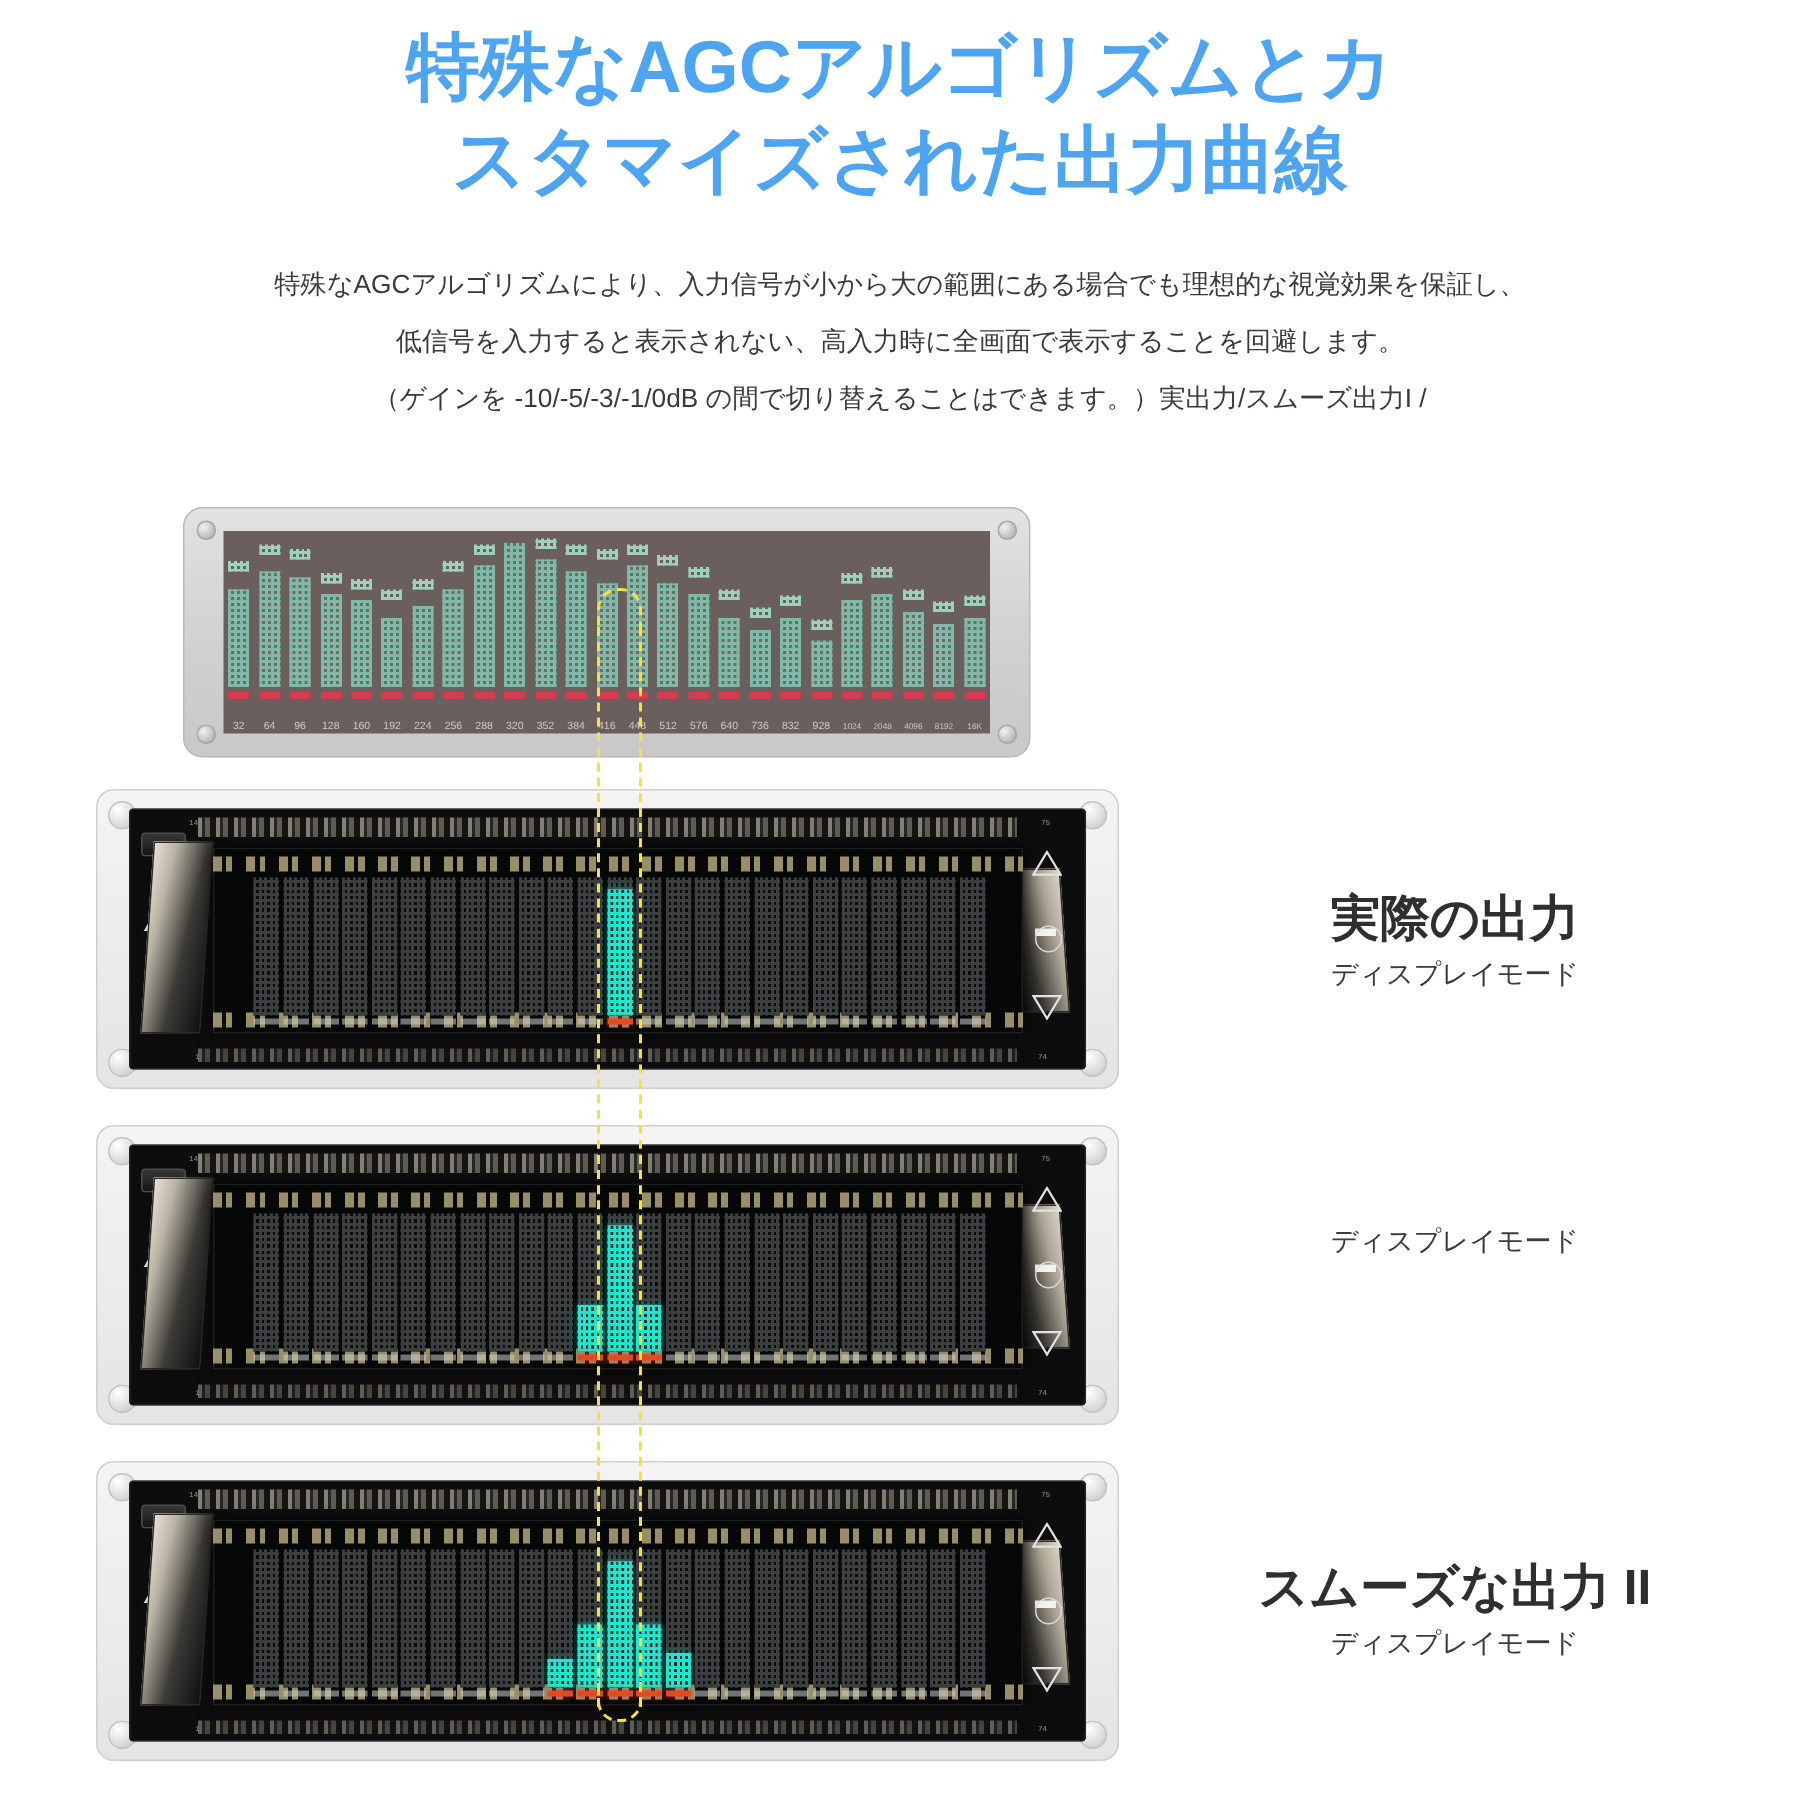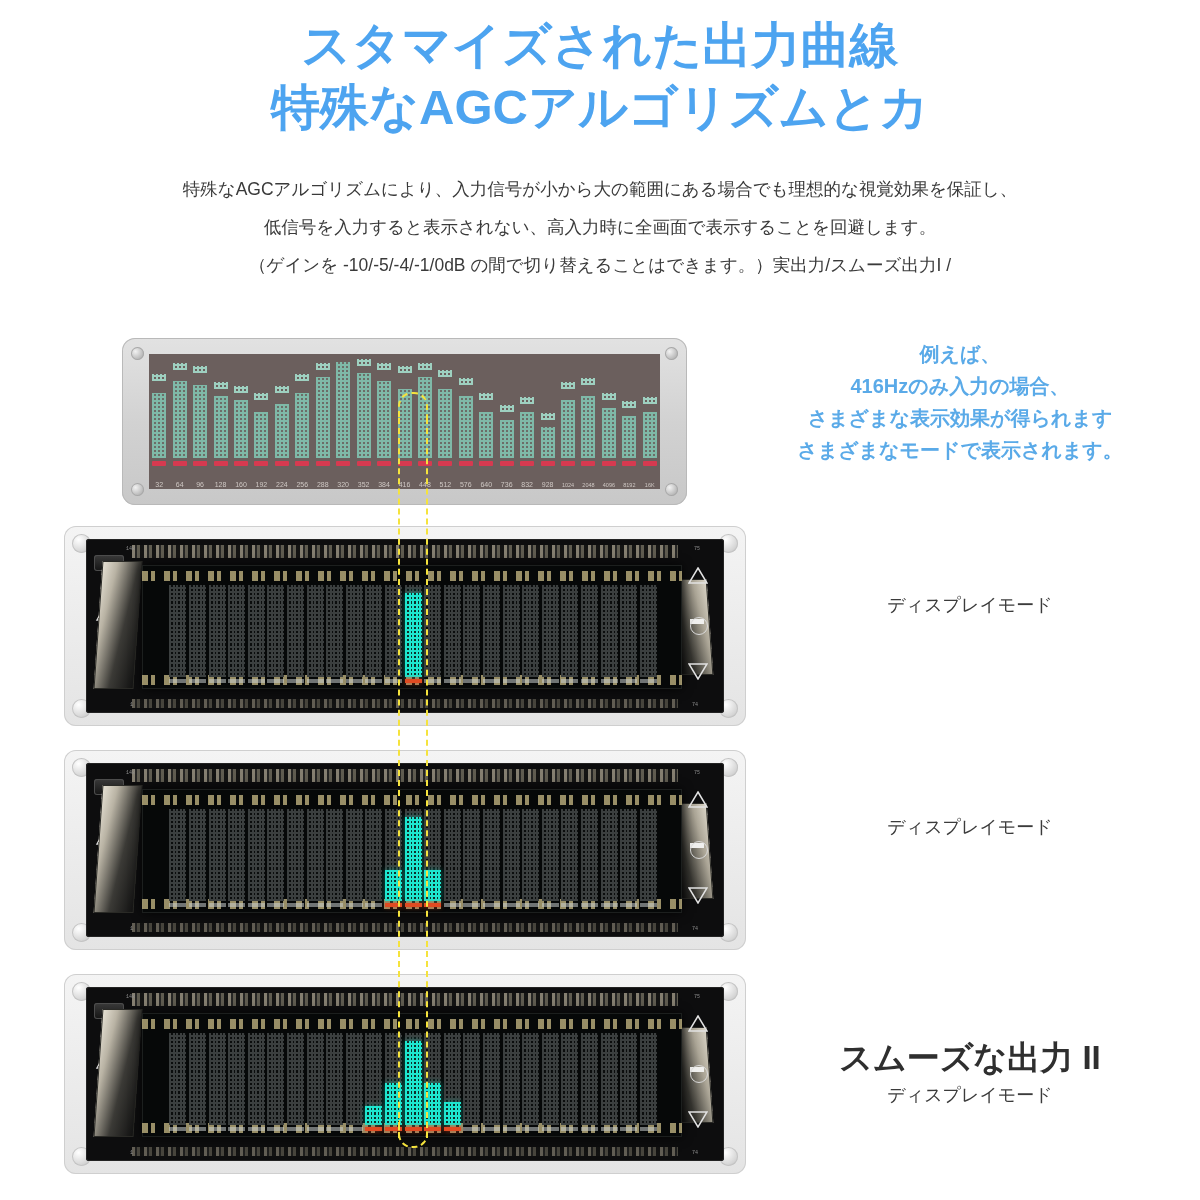--- a/index.html
+++ b/index.html
@@ -162,28 +162,28 @@
   .mode-label.m1{top:590px;} .mode-label.m2{top:812px;} .mode-label.m3{top:1036px;}
   .mode-title{color:#2f2f2f;font-weight:bold;font-size:33px;line-height:44px;white-space:nowrap;}
   .mode-sub{color:#3b3b3b;font-size:18px;line-height:30px;white-space:nowrap;}
 </style>
 </head>
 <body>
 
 <div class="page">
 
   <div class="title-block">
+    <div class="title-line">特殊なAGCアルゴリズムとカ</div>
     <div class="title-line">スタマイズされた出力曲線</div>
-    <div class="title-line">特殊なAGCアルゴリズムとカ</div>
   </div>
 
   <div class="desc-block">
     <div class="desc-line">特殊なAGCアルゴリズムにより、入力信号が小から大の範囲にある場合でも理想的な視覚効果を保証し、</div>
     <div class="desc-line">低信号を入力すると表示されない、高入力時に全画面で表示することを回避します。</div>
-    <div class="desc-line">（ゲインを -10/-5/-4/-1/0dB の間で切り替えることはできます。）実出力/スムーズ出力I /</div>
+    <div class="desc-line">（ゲインを -10/-5/-3/-1/0dB の間で切り替えることはできます。）実出力/スムーズ出力I /</div>
   </div>
 
   <div class="spectrum-panel">
     <span class="sp-screw tl"></span>
     <span class="sp-screw tr"></span>
     <span class="sp-screw bl"></span>
     <span class="sp-screw br"></span>
     <div class="sp-screen">
       <div class="sp-bars" id="sp-bars">
           <div class="sp-col" style="left: 3.22px;">
@@ -335,26 +335,20 @@
           <div class="sp-lab" style="left: 387.58px;">928</div>
           <div class="sp-lab" style="left: 408.02px; font-size: 5.5px;">1024</div>
           <div class="sp-lab" style="left: 428.46px; font-size: 5.5px;">2048</div>
           <div class="sp-lab" style="left: 448.9px; font-size: 5.5px;">4096</div>
           <div class="sp-lab" style="left: 469.34px; font-size: 5.5px;">8192</div>
           <div class="sp-lab" style="left: 489.78px; font-size: 5.5px;">16K</div>
         </div>
     </div>
   </div>
 
-  <div class="note-block">
-    <div class="note-line">例えば、</div>
-    <div class="note-line">416Hzのみ入力の場合、</div>
-    <div class="note-line">さまざまな表示効果が得られます</div>
-    <div class="note-line">さまざまなモードで表示されます。</div>
-  </div>
 
   <div id="units">
       <div class="unit u1">
         <span class="u-screwo tl"></span>
         <span class="u-screwo tr"></span>
         <span class="u-screwo bl"></span>
         <span class="u-screwo br"></span>
         <div class="pcb">
           <div class="comp-row top"></div>
           <div class="comp-row bot"></div>
@@ -635,20 +629,21 @@
           </div>
         </div>
       </div>
     </div>
 
   <div class="callout-top"></div>
   <div class="callout-mid"></div>
   <div class="callout-bot"></div>
 
   <div class="mode-label m1">
+    <div class="mode-title">実際の出力</div>
     <div class="mode-sub">ディスプレイモード</div>
   </div>
   <div class="mode-label m2">
     <div class="mode-sub">ディスプレイモード</div>
   </div>
   <div class="mode-label m3">
     <div class="mode-title">スムーズな出力 II</div>
     <div class="mode-sub">ディスプレイモード</div>
   </div>
 

